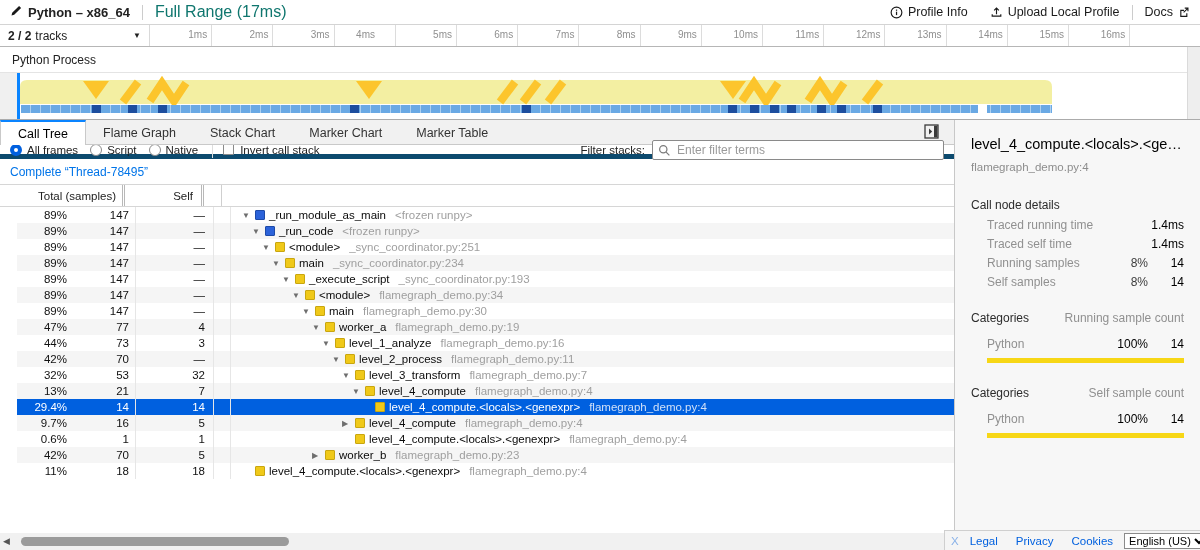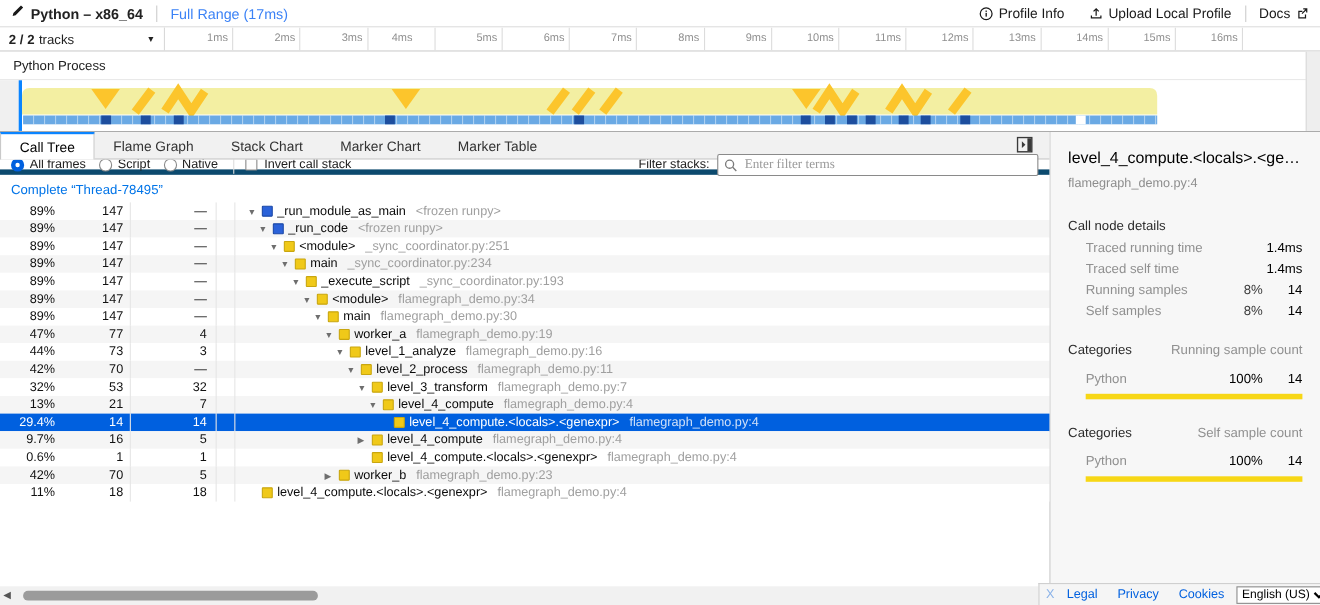--- a/index.html
+++ b/index.html
@@ -4,21 +4,21 @@
 <style>
   * { box-sizing: border-box; margin: 0; padding: 0; }
   html,body { width:1200px; height:550px; }
   body { font-family: "Liberation Sans", sans-serif; background:#fff; overflow:hidden; color:#222; }
   #app { position:relative; width:1200px; height:550px; }
 
   
   #top-header { height:25px; display:flex; align-items:center; padding:0 10px; border-bottom:1px solid #d4d4d4; background:#fff; }
   #top-header .app-title { font-weight:bold; font-size:13px; margin-left:6px; }
   .vdiv { width:1px; height:15px; background:#ccc; margin:0 12px; }
-  .hlink { color:#3b82f6; font-size:13px; cursor:pointer; }
+  .hlink { color:#0f766e; font-size:16px; cursor:pointer; }
   #top-header .spacer { flex:1; }
   .hdr-item { display:flex; align-items:center; gap:5px; font-size:12.5px; color:#1a1a1a; margin-left:22px; cursor:pointer; }
   .hdr-item svg { display:block; }
 
   
   #timeline-row { height:22px; display:flex; border-bottom:1px solid #b6b6b6; background:#fff; }
   #tracks-select { width:150px; display:flex; align-items:center; padding:0 8px; font-size:12px; border-right:1px solid #d9d9d9; position:relative; cursor:pointer; }
   #tracks-select b { margin-right:4px; }
   #tracks-select .dd { position:absolute; right:8px; font-size:8px; color:#222; }
   #ruler { position:relative; flex:1; overflow:hidden; }
@@ -51,34 +51,34 @@
   #toolbar { height:14px; display:flex; align-items:center; padding:0 10px; border-bottom:5px solid #0c4a6e; background:#fff; font-size:11.5px; }
   .radio { width:12px; height:12px; border-radius:50%; border:1px solid #8a8a8a; background:#fff; margin-right:5px; }
   .radio.on { border:4px solid #0060df; }
   .radio-item { display:flex; align-items:center; margin-right:12px; cursor:pointer; }
   #toolbar .tdiv { width:1px; height:16px; background:#ddd; margin:0 10px 0 2px; }
   .checkbox { width:11px; height:11px; border:1px solid #8a8a8a; background:#fdfdfd; margin-right:6px; border-radius:1px; }
   .check-item { display:flex; align-items:center; cursor:pointer; }
   #toolbar .spacer { flex:1; }
   #filter-label { color:#222; margin-right:7px; }
   #filter-box { position:relative; width:292px; }
-  #filter-input { width:100%; height:20px; border:1px solid #8a8a8a; border-radius:2px; font-size:12px; padding:0 6px 0 24px; font-family:Liberation Serif, serif; color:#222; background:#fff; }
+  #filter-input { width:100%; height:20px; border:1px solid #8a8a8a; border-radius:2px; font-size:12px; padding:0 6px 0 24px; font-family:Liberation Sans, sans-serif; color:#222; background:#fff; }
   #filter-input::placeholder { color:#9a9a9a; }
   #filter-box svg { position:absolute; left:6px; top:4px; }
 
   
   #breadcrumb-row { height:25px; display:flex; align-items:center; padding-left:10px; background:#fff; }
   #breadcrumb-row span { font-size:12px; color:#0074e8; cursor:pointer; }
 
   
   #table-header { height:23px; display:flex; align-items:center; font-size:11.5px; color:#222; border-top:1px solid #d6d6d6; border-bottom:1px solid #d6d6d6; background:#fff; }
   .col-total { width:125px; text-align:right; padding-right:6px; border-right:3px double #b8b8b8; height:100%; display:flex; align-items:center; justify-content:flex-end; }
   .col-self { width:79px; text-align:right; padding-right:8px; border-right:3px double #b8b8b8; height:100%; display:flex; align-items:center; justify-content:flex-end; }
   .col-strip { width:18px; border-right:1px solid #cfcfcf; height:100%; }
-  #rows { font-size:11.5px; }
+  #rows { font-size:11.5px;padding-left:17px; }
   .trow { height:16px; display:flex; align-items:center; background:#fff; cursor:pointer; }
   .trow.alt { background:#f5f5f5; }
   .trow .c-pct { width:50px; text-align:right; color:#111; }
   .trow .c-total { width:69px; text-align:right; padding-right:6px; color:#111; border-right:1px solid #e6e6e6; height:100%; display:flex; align-items:center; justify-content:flex-end; }
   .trow .c-self { width:78px; text-align:right; padding-right:8px; color:#111; border-right:1px solid #e6e6e6; height:100%; display:flex; align-items:center; justify-content:flex-end; }
   .trow .c-strip { width:17px; border-right:1px solid #e6e6e6; height:100%; }
   .trow .c-tree { flex:1; display:flex; align-items:center; height:100%; overflow:hidden; white-space:nowrap; }
   .arrow { width:13px; font-size:8px; color:#6e6e6e; display:inline-block; text-align:left; flex:none; }
   .sq { width:10px; height:10px; border-radius:1px; flex:none; }
   .sq.yellow { background:#f0c919; border:1px solid #c9a60f; }
@@ -395,20 +395,25 @@
                 <path d="M10 10l4 4" stroke="#7a7a7a" stroke-width="1.5"></path>
               </svg></span>
           <input id="filter-input" placeholder="Enter filter terms" style="">
         </span>
       </div>
 
       <div id="breadcrumb-row">
         <span>Complete “Thread-78495”</span>
       </div>
 
+      <div id="table-header">
+        <span class="col-total">Total (samples)</span>
+        <span class="col-self">Self</span>
+        <span class="col-strip"></span>
+      </div>
 
       <div id="rows">
           <div class="trow">
             <span class="c-pct">89%</span>
             <span class="c-total">147</span>
             <span class="c-self">—</span>
             <span class="c-strip"></span>
             <span class="c-tree" style="padding-left: 11px;">
               <span class="arrow">▼</span>
               <span class="sq blue"></span>

